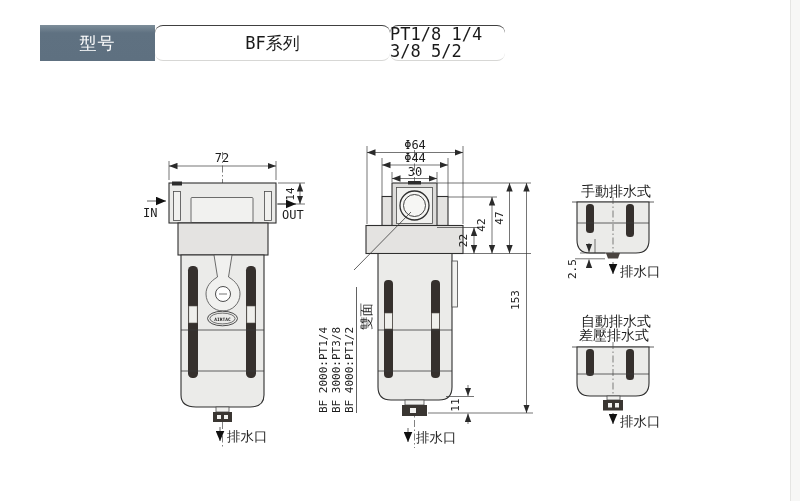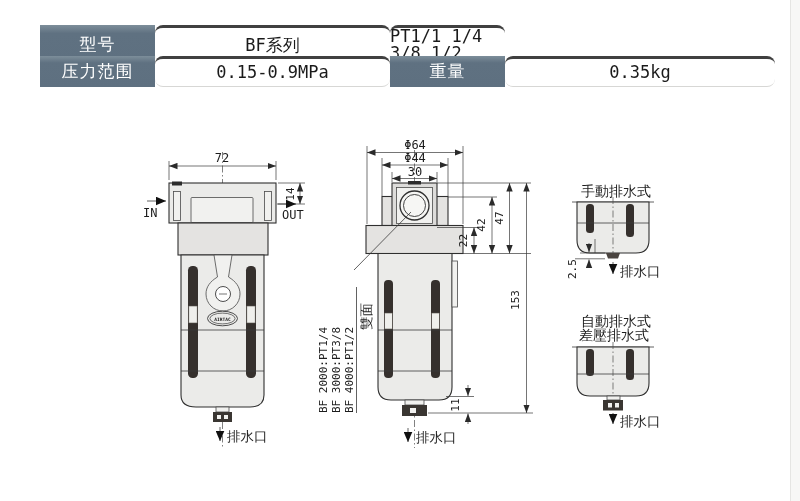--- a/index.html
+++ b/index.html
@@ -7,21 +7,21 @@
         font-family:"Liberation Sans",sans-serif;}
   .page-edge{position:absolute;right:0;top:0;width:9px;height:501px;background:#f7f7f6;
         border-left:1px solid #e5e5e3;}
   
   .spec-table{position:absolute;left:40px;top:25px;width:735px;display:grid;
         grid-template-rows:31px 31px;}
   .spec-row{display:grid;grid-template-columns:115px 235px 115px 270px;}
   .cell{display:flex;align-items:center;justify-content:center;font-size:17px;line-height:1;}
   .head{background:linear-gradient(#7d8e9a 0%,#5f7181 22%,#5e7080 100%);color:#ffffff;
         letter-spacing:1px;}
-  .val{background:#ffffff;color:#1a1a1a;border-top:3px solid #404040;
+  .val{background:#ffffff;color:#1a1a1a;border-top:1px solid #404040;
         border-bottom:1px solid #d7d7d5;font-family:"DejaVu Sans Mono",monospace;border-radius:8px;}
   svg{position:absolute;left:0;top:0;}
   svg text{fill:#1d1d1d;}
   .dimtxt{font-family:"DejaVu Sans Mono",monospace;font-size:11px;}
   .dimtxt12{font-family:"DejaVu Sans Mono",monospace;font-size:12px;}
   .cjk{font-family:"Liberation Sans",sans-serif;font-size:13.5px;}
   .cjk14{font-family:"Liberation Sans",sans-serif;font-size:14px;}
   .logotxt{font-family:"DejaVu Sans Mono",monospace;font-size:4.6px;font-weight:bold;}
   .outline{fill:#ebebe9;stroke:#2f2f2f;stroke-width:1.1;}
   .outline2{fill:#e4e3e1;stroke:#2f2f2f;stroke-width:1.1;}
@@ -35,27 +35,21 @@
 </style>
 </head>
 <body>
 
 <div id="page">
 
   <div class="spec-table">
     <div class="spec-row">
       <div class="cell head">型号</div>
       <div class="cell val">BF系列</div>
-      <div class="cell val">PT1/1 1/4 3/8 1/2</div>
-    </div>
-    <div class="spec-row">
-      <div class="cell head">压力范围</div>
-      <div class="cell val">0.15-0.9MPa</div>
-      <div class="cell head">重量</div>
-      <div class="cell val">0.35kg</div>
+      <div class="cell val">PT1/8 1/4 3/8 5/2</div>
     </div>
   </div>
 
   <svg width="800" height="501" viewBox="0 0 800 501">
     <defs>
       <marker id="mA" markerWidth="9" markerHeight="7" refX="8.5" refY="3.5" orient="auto-start-reverse" markerUnits="userSpaceOnUse">
         <path d="M0,0.3 L8.5,3.5 L0,6.7 Z" fill="#2a2a2a"></path>
       </marker>
       <marker id="mB" markerWidth="11" markerHeight="9" refX="10" refY="4.5" orient="auto-start-reverse" markerUnits="userSpaceOnUse">
         <path d="M0,0.2 L10,4.5 L0,8.8 Z" fill="#111111"></path>

